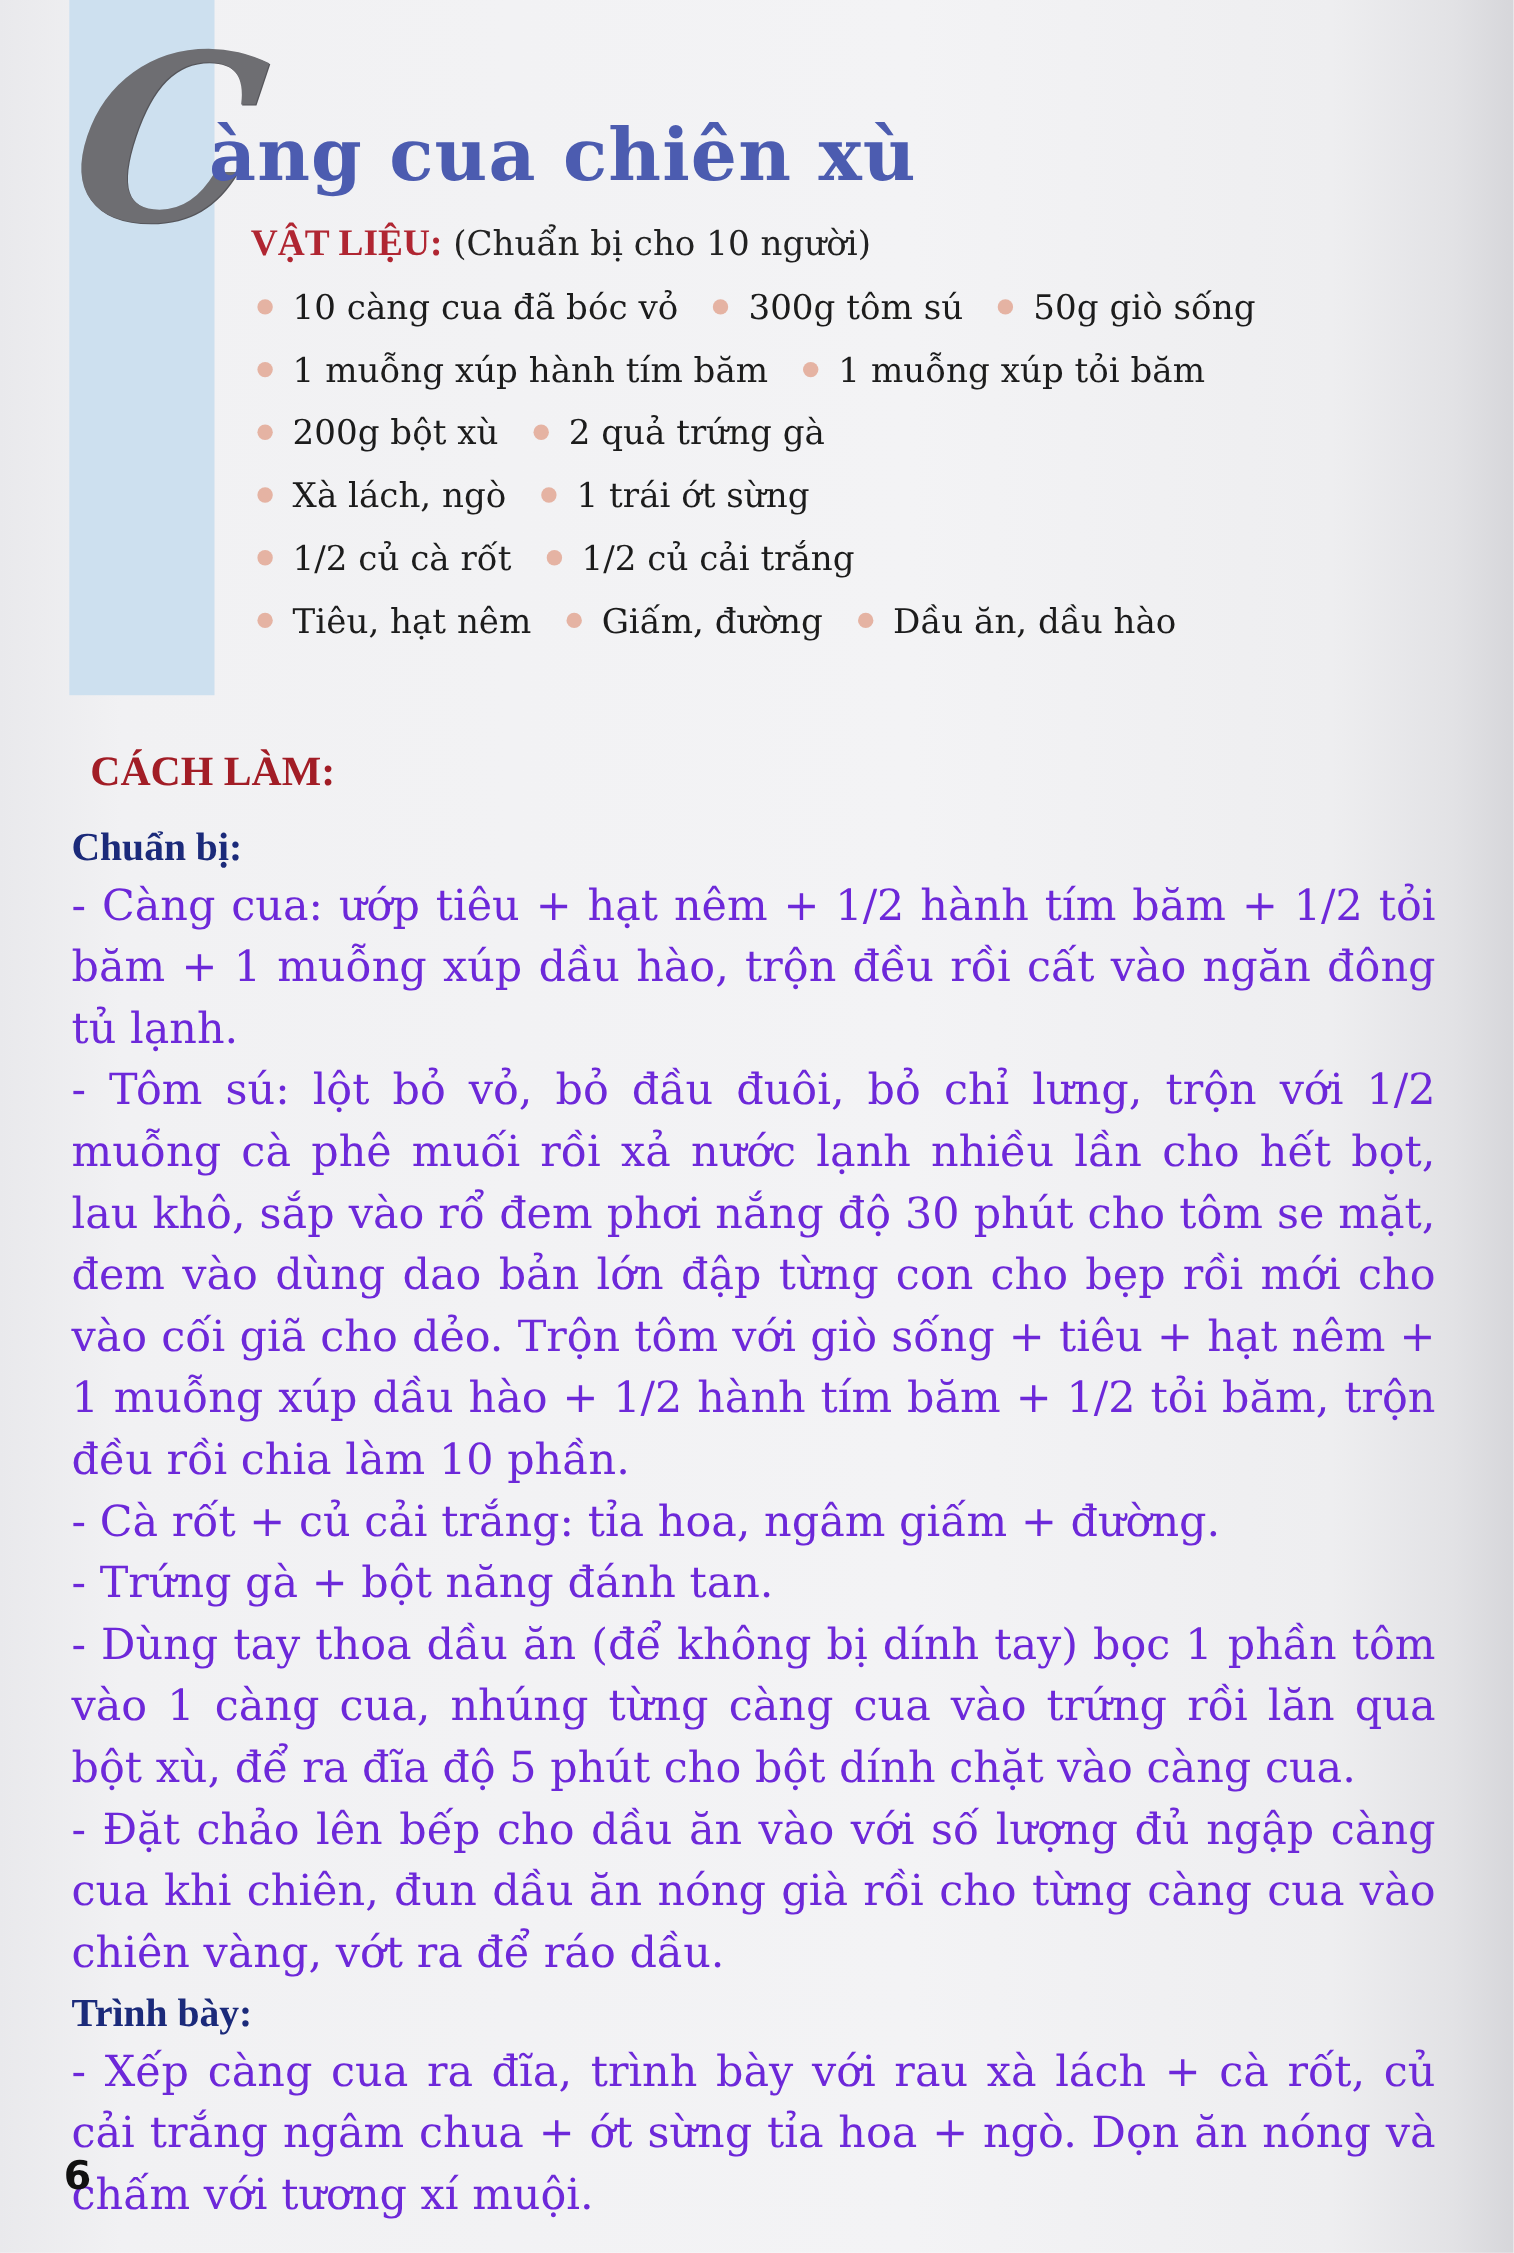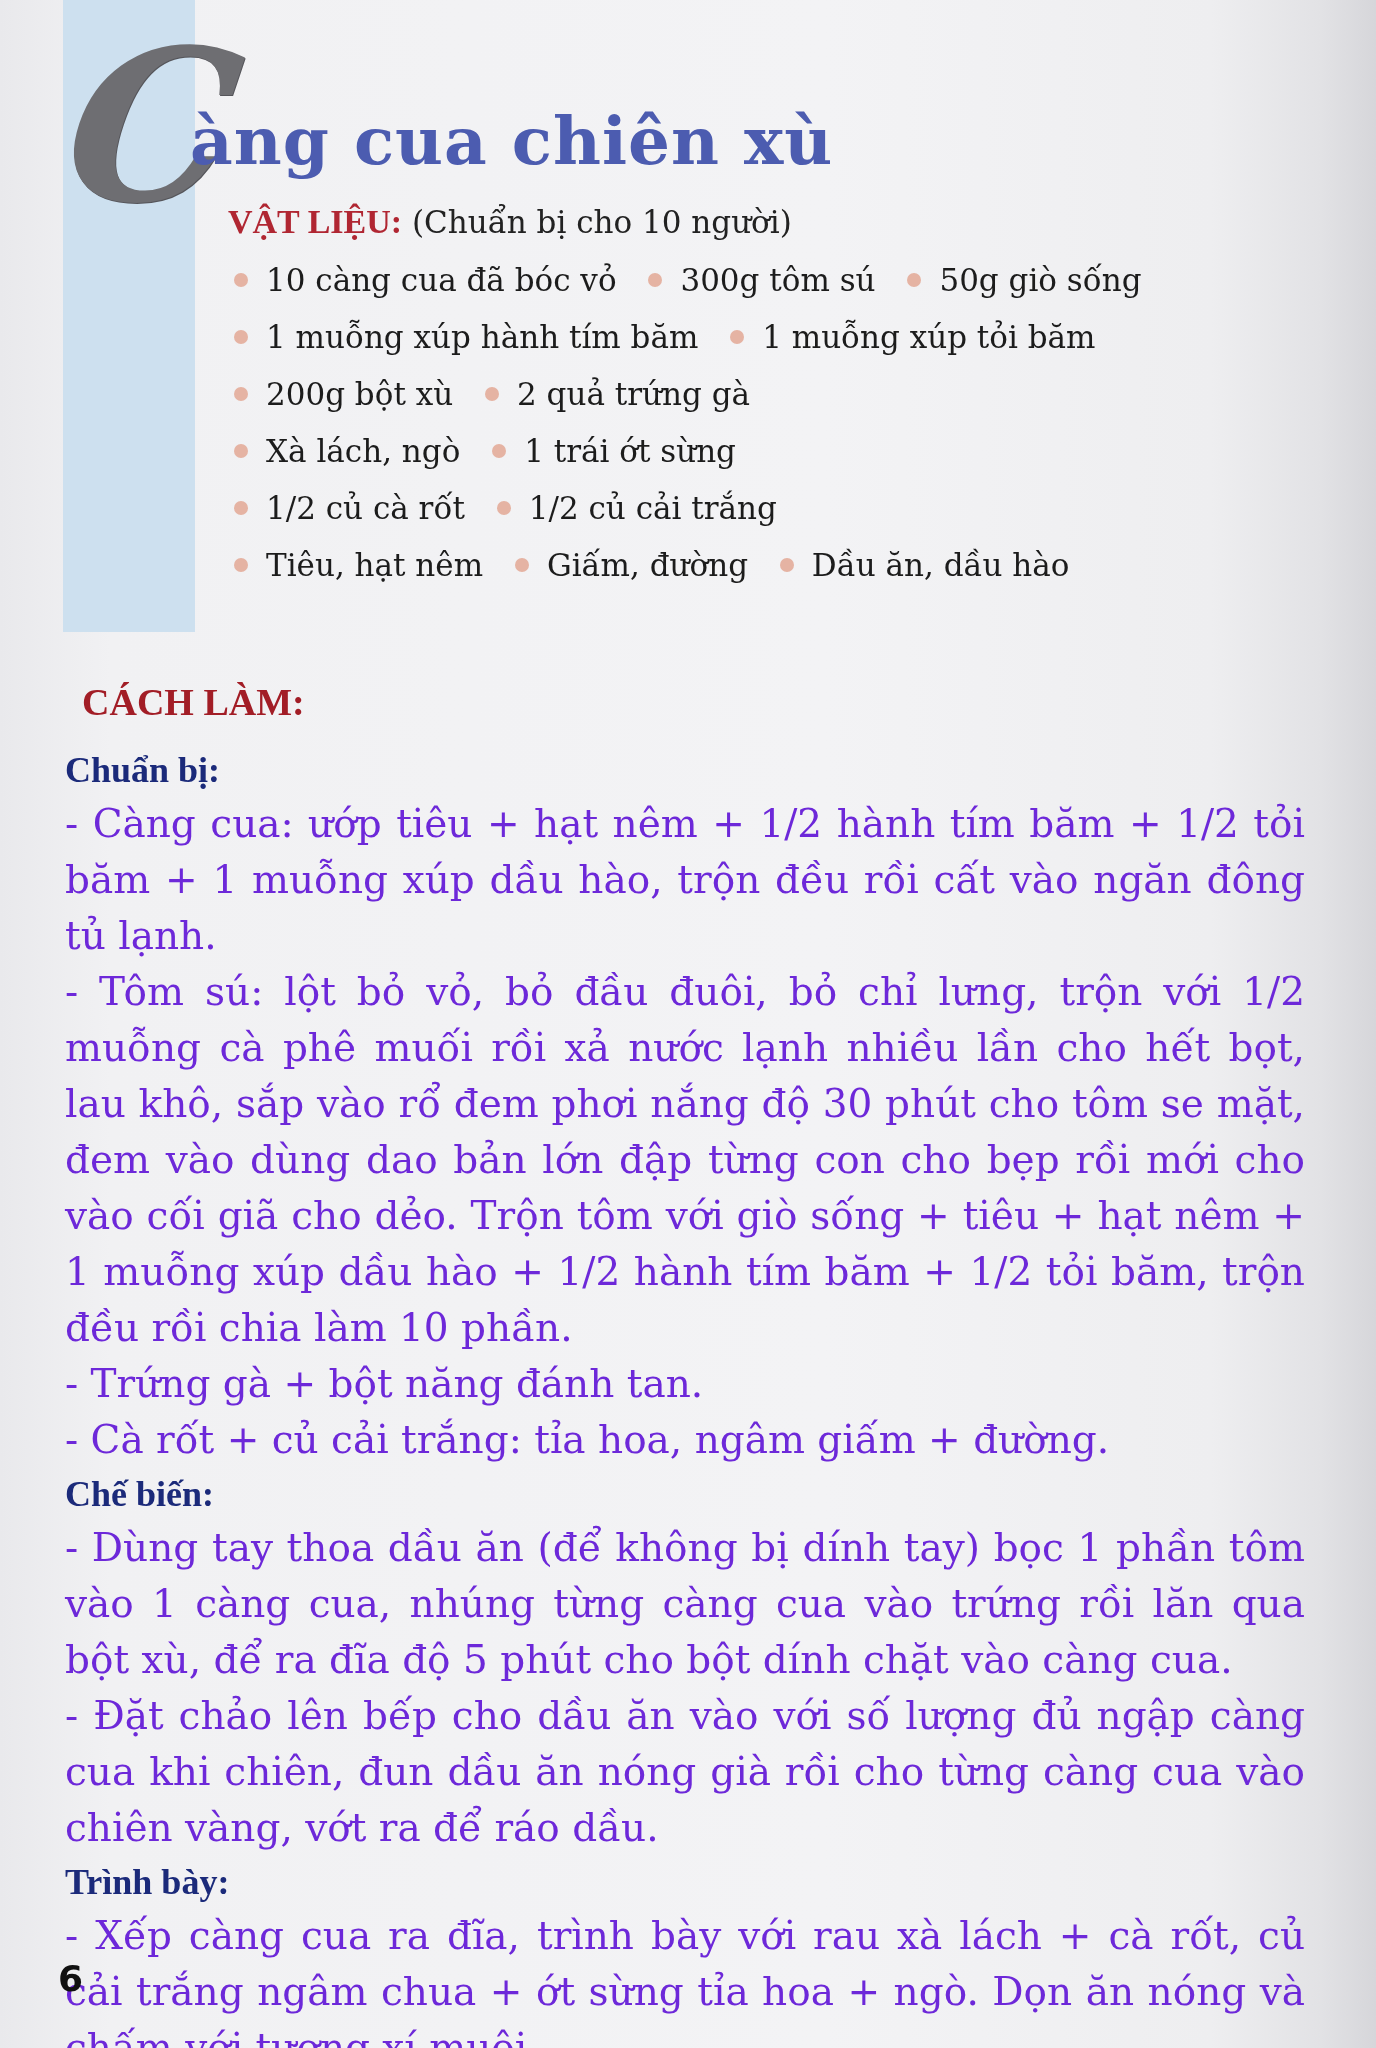--- a/index.html
+++ b/index.html
@@ -99,24 +99,23 @@
     <span class="mat-item"><span class="bullet"></span><span>Dầu ăn, dầu hào</span></span>
   </div>
 </div>
 
 <div class="method">
   <h2 class="method-heading">CÁCH LÀM:</h2>
 
   <h3 class="sub-heading">Chuẩn bị:</h3>
   <p class="para">- Càng cua: ướp tiêu + hạt nêm + 1/2 hành tím băm + 1/2 tỏi băm + 1 muỗng xúp dầu hào, trộn đều rồi cất vào ngăn đông tủ lạnh.</p>
   <p class="para">- Tôm sú: lột bỏ vỏ, bỏ đầu đuôi, bỏ chỉ lưng, trộn với 1/2 muỗng cà phê muối rồi xả nước lạnh nhiều lần cho hết bọt, lau khô, sắp vào rổ đem phơi nắng độ 30 phút cho tôm se mặt, đem vào dùng dao bản lớn đập từng con cho bẹp rồi mới cho vào cối giã cho dẻo. Trộn tôm với giò sống + tiêu + hạt nêm + 1 muỗng xúp dầu hào + 1/2 hành tím băm + 1/2 tỏi băm, trộn đều rồi chia làm 10 phần.</p>
+  <p class="para">- Cà rốt + củ cải trắng: tỉa hoa, ngâm giấm + đường.</p>
   <p class="para">- Trứng gà + bột năng đánh tan.</p>
-  <p class="para">- Cà rốt + củ cải trắng: tỉa hoa, ngâm giấm + đường.</p>
 
-  <h3 class="sub-heading">Chế biến:</h3>
   <p class="para">- Dùng tay thoa dầu ăn (để không bị dính tay) bọc 1 phần tôm vào 1 càng cua, nhúng từng càng cua vào trứng rồi lăn qua bột xù, để ra đĩa độ 5 phút cho bột dính chặt vào càng cua.</p>
   <p class="para">- Đặt chảo lên bếp cho dầu ăn vào với số lượng đủ ngập càng cua khi chiên, đun dầu ăn nóng già rồi cho từng càng cua vào chiên vàng, vớt ra để ráo dầu.</p>
 
   <h3 class="sub-heading">Trình bày:</h3>
   <p class="para">- Xếp càng cua ra đĩa, trình bày với rau xà lách + cà rốt, củ cải trắng ngâm chua + ớt sừng tỉa hoa + ngò. Dọn ăn nóng và chấm với tương xí muội.</p>
 </div>
 
 <div class="page-number">6</div>
 
 </body></html>

